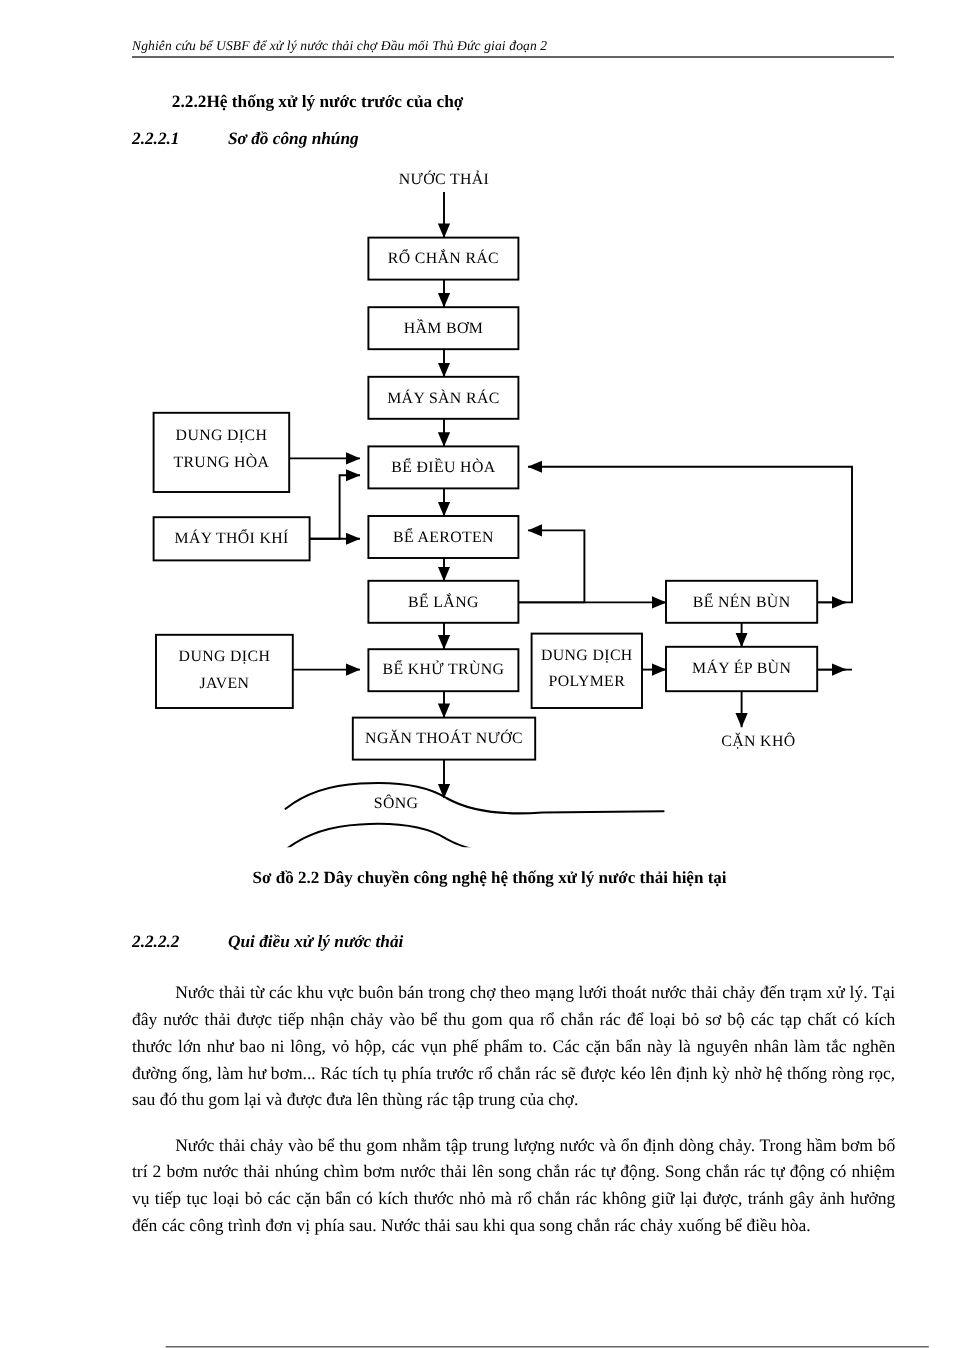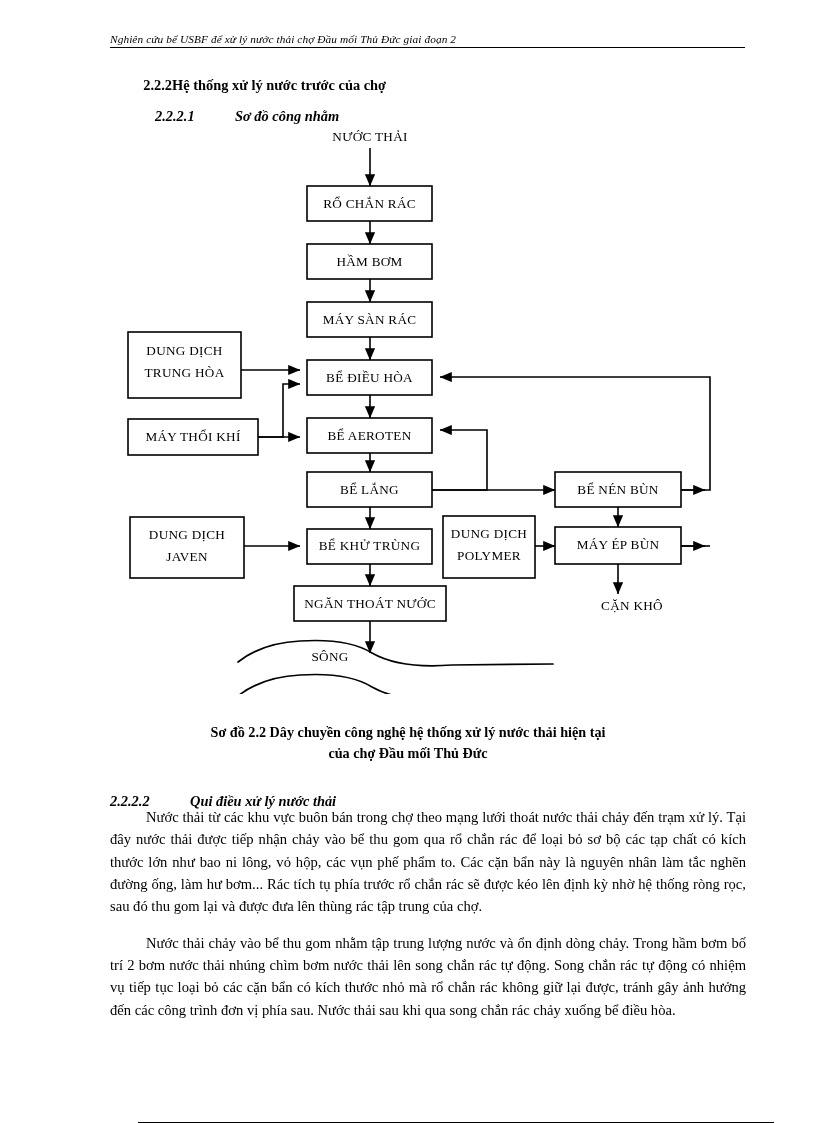--- a/index.html
+++ b/index.html
@@ -53,37 +53,37 @@
   .h-222 .num { display:inline-block; width: 62px; text-align: right; }
 
   .h-2221 {
     position: absolute;
     left: 110px;
     top: 108px;
     font-size: 14.4px;
     font-weight: bold;
     font-style: italic;
   }
-  .h-2221 .num { display:inline-block; width: 80px; margin-left: 45px; }
+  .h-2221 .num { display:inline-block; width: 80px; }
 
   .h-2222 {
     position: absolute;
     left: 110px;
     top: 777px;
     font-size: 14.4px;
     font-weight: bold;
     font-style: italic;
   }
-  .h-2222 .num { display:inline-block; width: 80px; margin-top: 16px; }
+  .h-2222 .num { display:inline-block; width: 80px; }
 
   
   .chart {
     position: absolute;
     left: 0px;
-    top: 124px;
+    top: 136px;
     width: 816px;
     height: 570px;
   }
   .chart svg { display:block; }
   .nodetext {
     font-family: "Liberation Serif", "DejaVu Serif", serif;
     font-size: 13.2px;
     fill: #000;
     text-anchor: middle;
     dominant-baseline: middle;
@@ -132,21 +132,21 @@
     left: 110px;
     top: 802px;
     width: 636px;
   }
   .para {
     font-size: 14.6px;
     line-height: 1.53;
     text-align: justify;
     text-justify: inter-word;
     text-indent: 36px;
-    margin: 4px 0 14px 0;
+    margin: 15px 0 14px 0;
   }
 
   
   .footer-wrap {
     position: absolute;
     left: 110px;
     top: 1122px;
     width: 636px;
     margin-left: 28px;
   }
@@ -177,21 +177,21 @@
   <div class="header-wrap">
     <div class="header-text">Nghiên cứu bể USBF để xử lý nước thải chợ Đầu mối Thủ Đức giai đoạn 2</div>
     <div class="header-rule"></div>
   </div>
 
   <div class="h-222">
     <span class="num">2.2.2</span><span>Hệ thống xử lý nước trước của chợ</span>
   </div>
 
   <div class="h-2221">
-    <span class="num">2.2.2.1</span><span>Sơ đồ công nhằm</span>
+    <span class="num">2.2.2.1</span><span>Sơ đồ công nhúng</span>
   </div>
 
   <div class="chart">
     <svg width="816" height="570" viewBox="0 0 816 570" xmlns="http://www.w3.org/2000/svg">
       <defs>
         <marker id="ah" markerWidth="9" markerHeight="9" refX="7.4" refY="3.2" orient="auto" markerUnits="strokeWidth">
           <path d="M0,0 L7.6,3.2 L0,6.4 z" fill="#000"></path>
         </marker>
       </defs>
 
@@ -318,21 +318,20 @@
 
       <g>
         <rect class="boxrect" x="294" y="462" width="152" height="35"></rect>
         <text class="nodetext" x="370" y="480.5">NGĂN THOÁT NƯỚC</text>
       </g>
     </svg>
   </div>
 
   <div class="caption">
     <div>Sơ đồ 2.2 Dây chuyền công nghệ hệ thống xử lý nước thải hiện tại</div>
-    <div>của chợ Đầu mối Thủ Đức</div>
   </div>
 
   <div class="h-2222">
     <span class="num">2.2.2.2</span><span>Qui điều xử lý nước thải</span>
   </div>
 
   <div class="body-block">
     <p class="para">Nước thải từ các khu vực buôn bán trong chợ theo mạng lưới thoát nước thải chảy đến trạm xử lý. Tại đây nước thải  được tiếp nhận chảy vào bể thu gom qua rổ chắn rác để loại bỏ sơ bộ các tạp chất có kích thước lớn như bao ni lông, vỏ hộp, các vụn phế phẩm to. Các cặn bẩn này là nguyên nhân làm tắc nghẽn đường ống, làm hư bơm... Rác tích tụ phía trước rổ chắn rác sẽ được kéo lên định kỳ nhờ hệ thống ròng rọc, sau đó thu gom lại và được đưa lên thùng rác tập trung của chợ.</p>
     <p class="para">Nước thải chảy vào bể thu gom nhằm tập trung lượng nước và ổn định dòng chảy. Trong hầm bơm bố trí 2 bơm nước thải nhúng chìm bơm nước thải lên song chắn rác tự động. Song chắn rác tự động có nhiệm vụ tiếp tục loại bỏ các cặn bẩn có kích thước nhỏ mà rổ chắn rác không giữ lại được, tránh gây ảnh hưởng đến các công trình đơn vị phía sau. Nước thải sau khi qua song chắn rác chảy xuống bể điều hòa.</p>
   </div>

